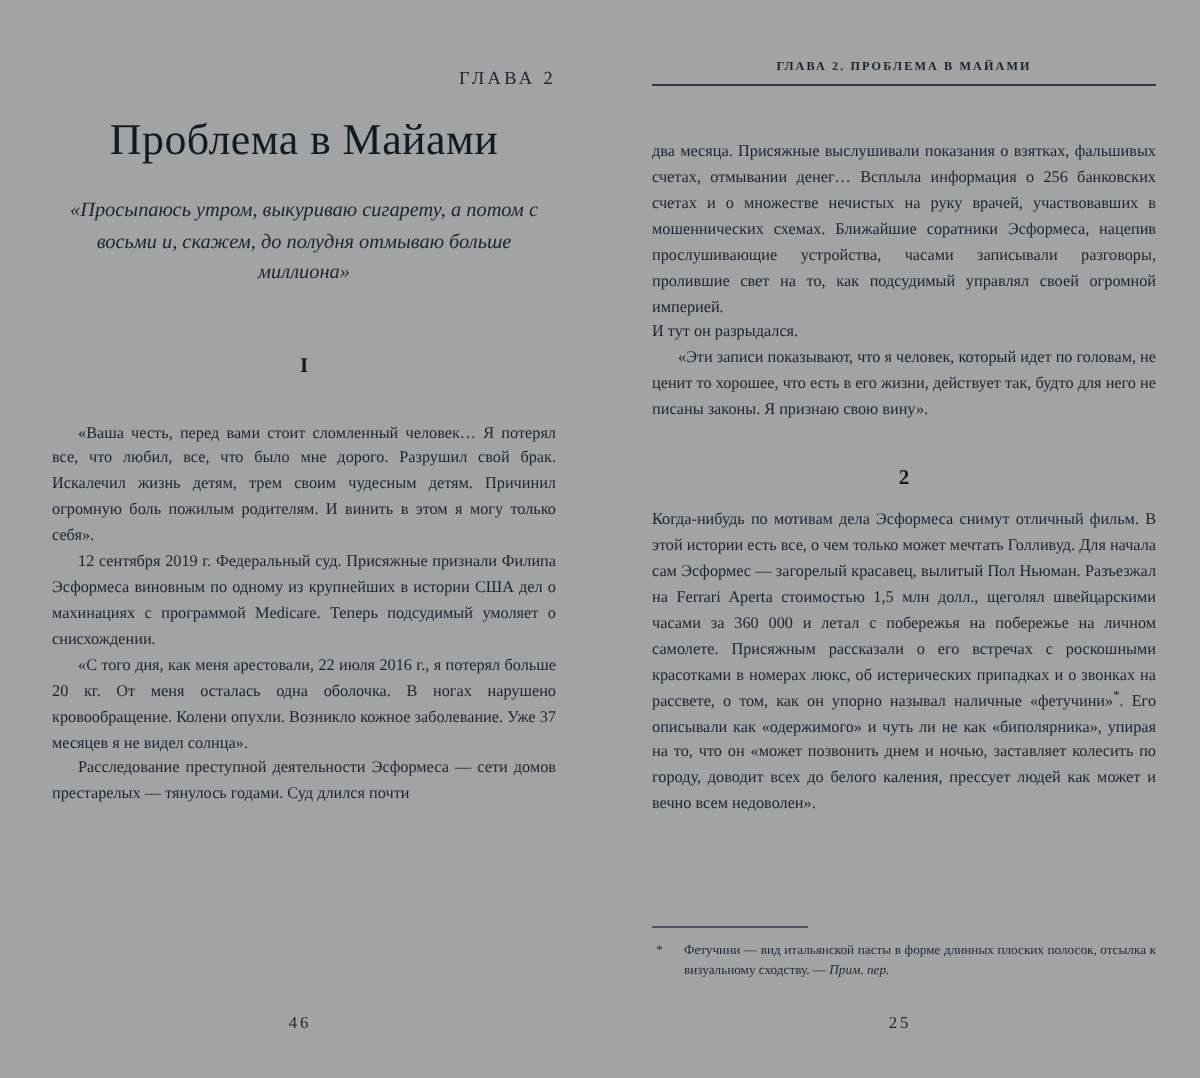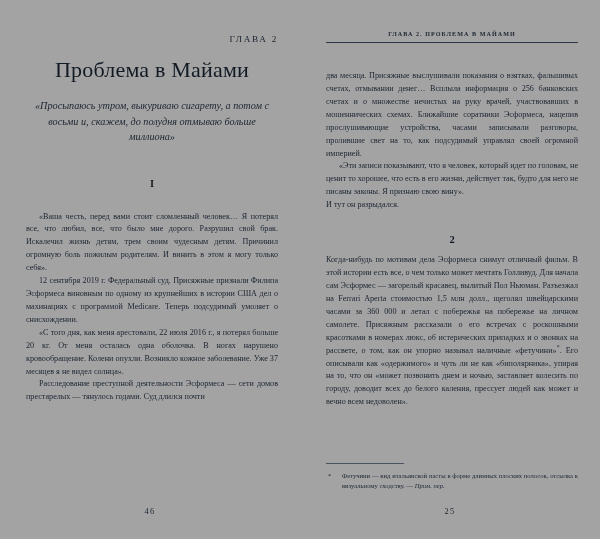--- a/index.html
+++ b/index.html
@@ -180,22 +180,22 @@
     <div class="folio">46</div>
   </div>
 
   <div class="page page-right">
 
     <div class="running-head">Глава 2.  Проблема в Майами</div>
     <div class="head-rule"></div>
 
     <div class="body-text rp-first">
       <p class="noindent">два месяца. Присяжные выслушивали показания о взятках, фальшивых счетах, отмывании денег… Всплыла информация о 256 банковских счетах и о множестве нечистых на руку врачей, участвовавших в мошеннических схемах. Ближайшие соратники Эсформеса, нацепив прослушивающие устройства, часами записывали разговоры, пролившие свет на то, как подсудимый управлял своей огромной империей.</p>
+      <p class="gap-before noindent">И тут он разрыдался.</p>
       <p class="gap-before">«Эти записи показывают, что я человек, который идет по головам, не ценит то хорошее, что есть в его жизни, действует так, будто для него не писаны законы. Я признаю свою вину».</p>
-      <p class="gap-before noindent">И тут он разрыдался.</p>
     </div>
 
     <div class="section-number sec-num-2">2</div>
 
     <div class="body-text tight">
       <p class="noindent"><span>Когда-нибудь по мотивам дела Эсформеса снимут отличный фильм. В этой истории есть все, о чем только может мечтать Голливуд. Для начала сам Эсформес — загорелый красавец, вылитый Пол Ньюман. Разъезжал на Ferrari Aperta стоимостью 1,5 млн долл., щеголял швейцарскими часами за 360 000 и летал с побережья на побережье на личном самолете. Присяжным рассказали о его встречах с роскошными красотками в номерах люкс, об истерических припадках и о звонках на рассвете, о том, как он упорно называл наличные «фетучини»</span><span class="fn-marker">*</span><span>. Его описывали как «одержимого» и чуть ли не как «биполярника», упирая на то, что он «может позвонить днем и ночью, заставляет колесить по городу, доводит всех до белого каления, прессует людей как может и вечно всем недоволен».</span></p>
     </div>
 
     <div class="footnote-area">
       <div class="footnote-rule"></div>

